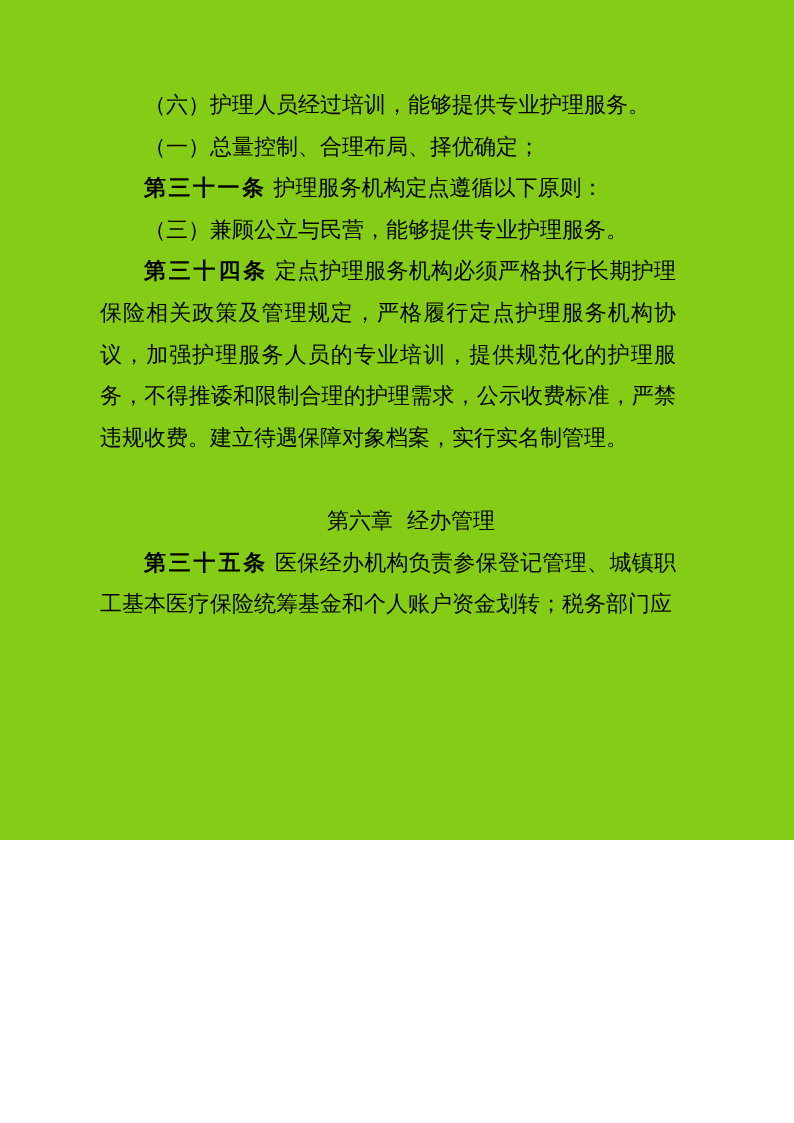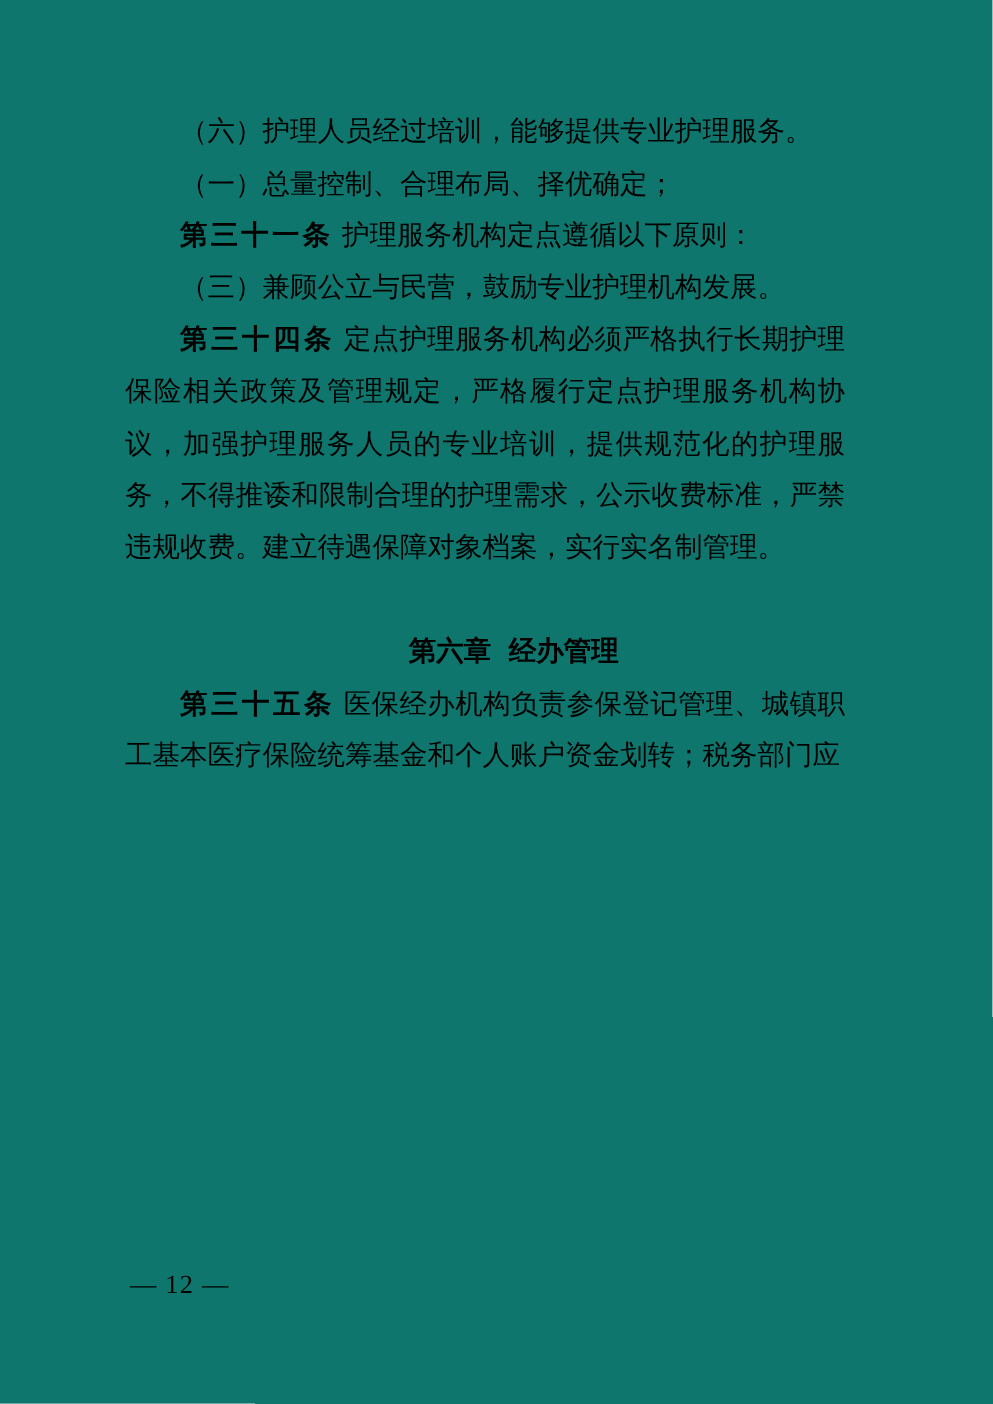--- a/index.html
+++ b/index.html
@@ -3,22 +3,22 @@
 <meta charset="utf-8">
 <style>
   html, body {
     margin: 0;
     padding: 0;
     background: #ffffff;
   }
   .page {
     position: relative;
     width: 794px;
-    height: 1123px;
-    background: #0f766e;
+    height: 840px;
+    background: #84cc16;
     overflow: hidden;
     font-family: "Liberation Serif", "DejaVu Serif", serif;
     color: #000000;
   }
   .doc-body {
     position: absolute;
     left: 100px;
     top: 84px;
     width: 576px;
     font-size: 22px;
@@ -36,21 +36,21 @@
     font-weight: 700;
     font-family: "Liberation Sans", "DejaVu Sans", sans-serif;
     letter-spacing: 2.5px;
     margin-right: 7px;
   }
   .chapter {
     margin: 41.6px 0 0 0;
     padding: 0 0 0 46px;
     text-indent: 0;
     text-align: center;
-    font-weight: 700;
+    font-weight: 400;
     font-family: "Liberation Sans", "DejaVu Sans", sans-serif;
     word-spacing: 0.35em;
   }
   .page-number {
     position: absolute;
     left: 104px;
     top: 1012px;
     font-size: 21px;
     line-height: 30px;
     letter-spacing: 1px;
@@ -59,19 +59,19 @@
   }
 </style>
 </head>
 <body>
 
 <div class="page">
   <div class="doc-body">
       <p class="para"><span>（六）护理人员经过培训，能够提供专业护理服务。</span></p>
       <p class="para"><span>（一）总量控制、合理布局、择优确定；</span></p>
       <p class="para"><span class="term">第三十一条</span><span>护理服务机构定点遵循以下原则：</span></p>
-      <p class="para"><span>（三）兼顾公立与民营，鼓励专业护理机构发展。</span></p>
+      <p class="para"><span>（三）兼顾公立与民营，能够提供专业护理服务。</span></p>
       <p class="para"><span class="term">第三十四条</span><span>定点护理服务机构必须严格执行长期护理保险相关政策及管理规定，严格履行定点护理服务机构协议，加强护理服务人员的专业培训，提供规范化的护理服务，不得推诿和限制合理的护理需求，公示收费标准，严禁违规收费。建立待遇保障对象档案，实行实名制管理。</span></p>
       <p class="chapter"><span>第六章 经办管理</span></p>
       <p class="para"><span class="term">第三十五条</span><span>医保经办机构负责参保登记管理、城镇职工基本医疗保险统筹基金和个人账户资金划转；税务部门应</span></p>
     </div>
   <div class="page-number">— 12 —</div>
 </div>
 
 </body></html>

